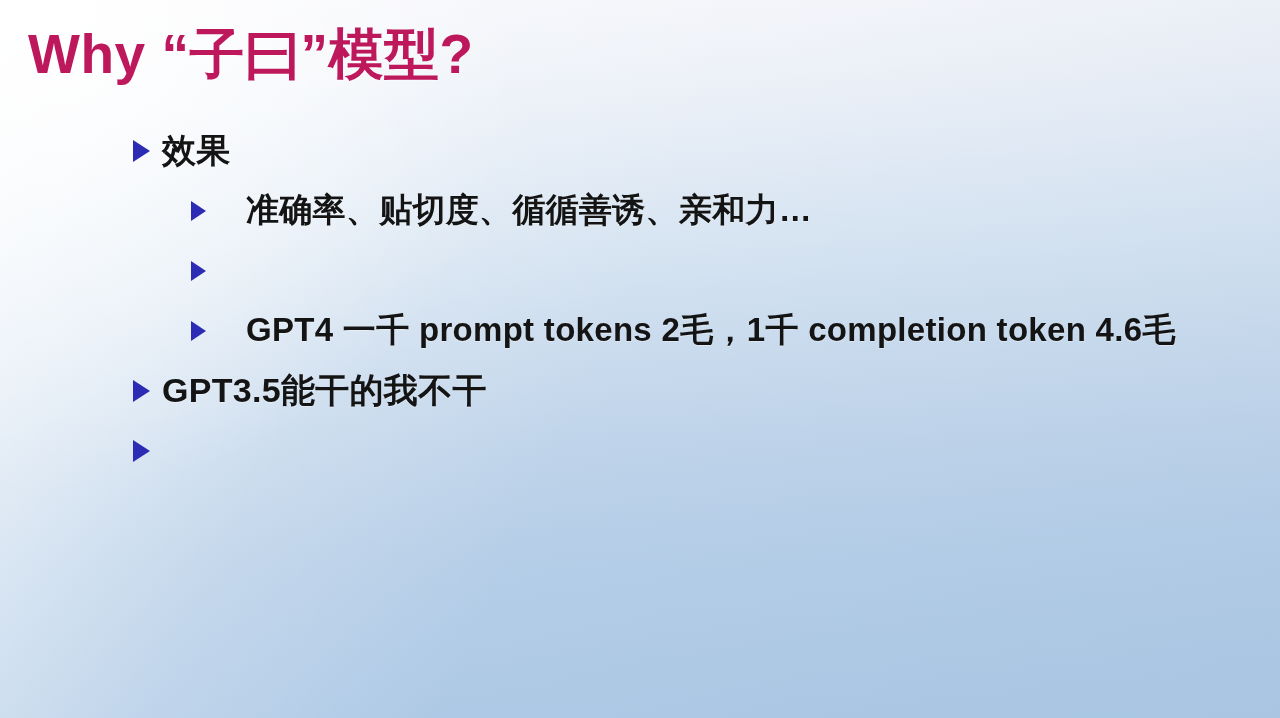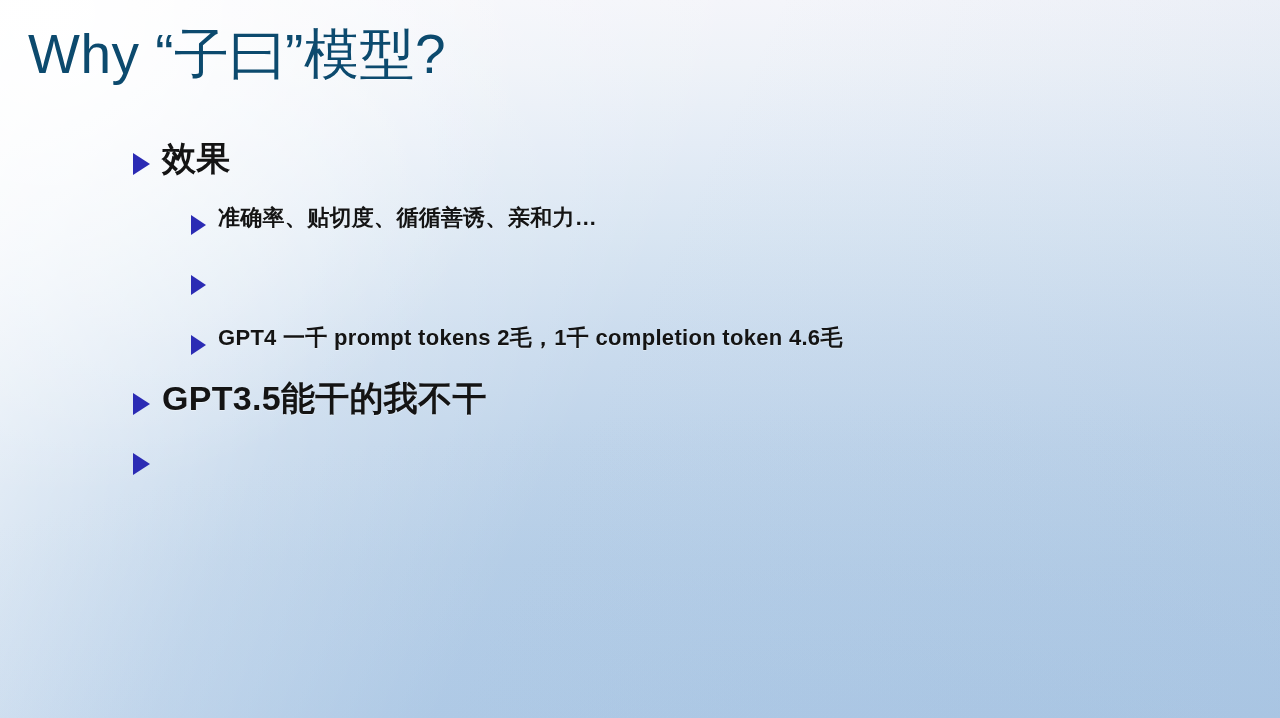--- a/index.html
+++ b/index.html
@@ -68,38 +68,38 @@
     height: 100%;
   }
 
   
   .slide-title {
     position: absolute;
     left: 28px;
     top: 24px;
     font-size: 55px;
     line-height: 1.1;
-    font-weight: 400;
+    font-weight: 700;
     letter-spacing: 0.5px;
-    color: #0c4a6e;
+    color: #be185d;
     white-space: nowrap;
     text-shadow: 0 1px 1px rgba(255,255,255,0.55);
   }
 
   
   .bullets {
     position: absolute;
     left: 0;
     top: 128px;
     width: 1280px;
   }
 
   .bullet-row {
     display: flex;
-    align-items: center;
+    align-items: flex-start;
     white-space: nowrap;
   }
   .bullet-row.level-1 {
     padding-left: 133px;
     height: 60px;
   }
   .bullet-row.level-2 {
     padding-left: 191px;
     height: 60px;
   }
@@ -127,22 +127,23 @@
     color: #141414;
     font-weight: 700;
     letter-spacing: 0.3px;
     text-shadow: 0 1px 0 rgba(255,255,255,0.35);
   }
   .level-1 .bullet-text {
     font-size: 34px;
     line-height: 44px;
   }
   .level-2 .bullet-text {
-    font-size: 22px;
+    font-size: 33px;
     line-height: 44px;
+    margin-left: 28px;
   }
 </style>
 </head>
 <body>
 
 <div class="slide">
 
   <div class="bg-layer bg-vertical"></div>
   <div class="bg-layer bg-diagonal"></div>
   <div class="bg-layer bg-corner-glow"></div>

